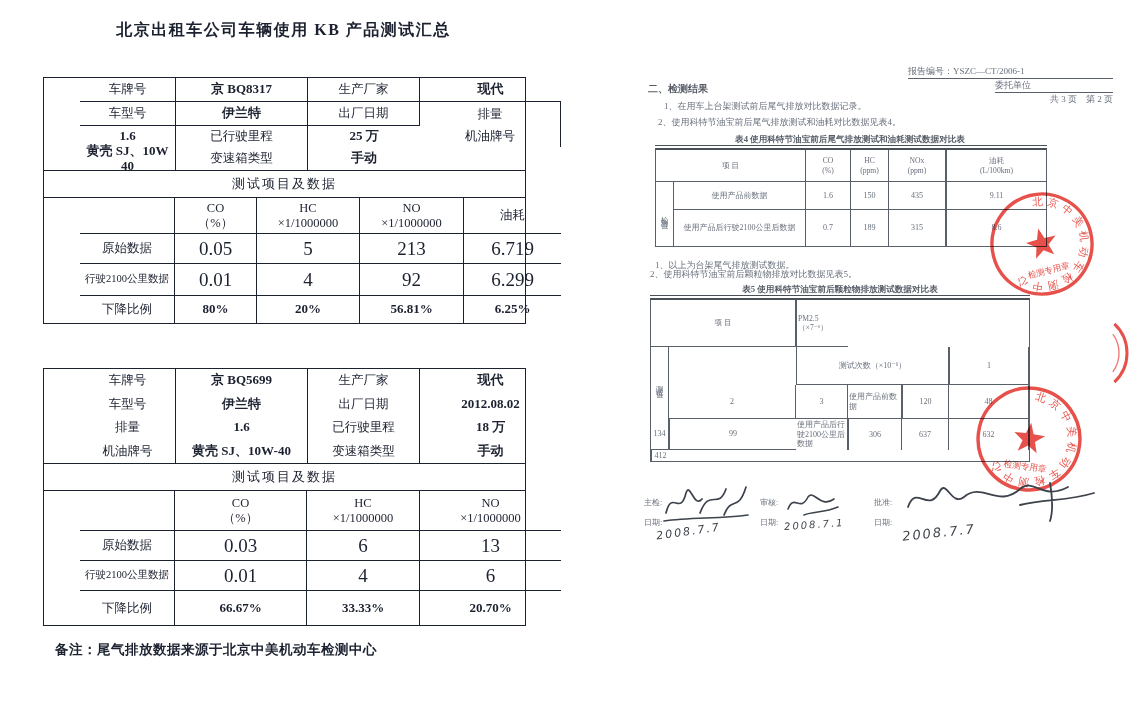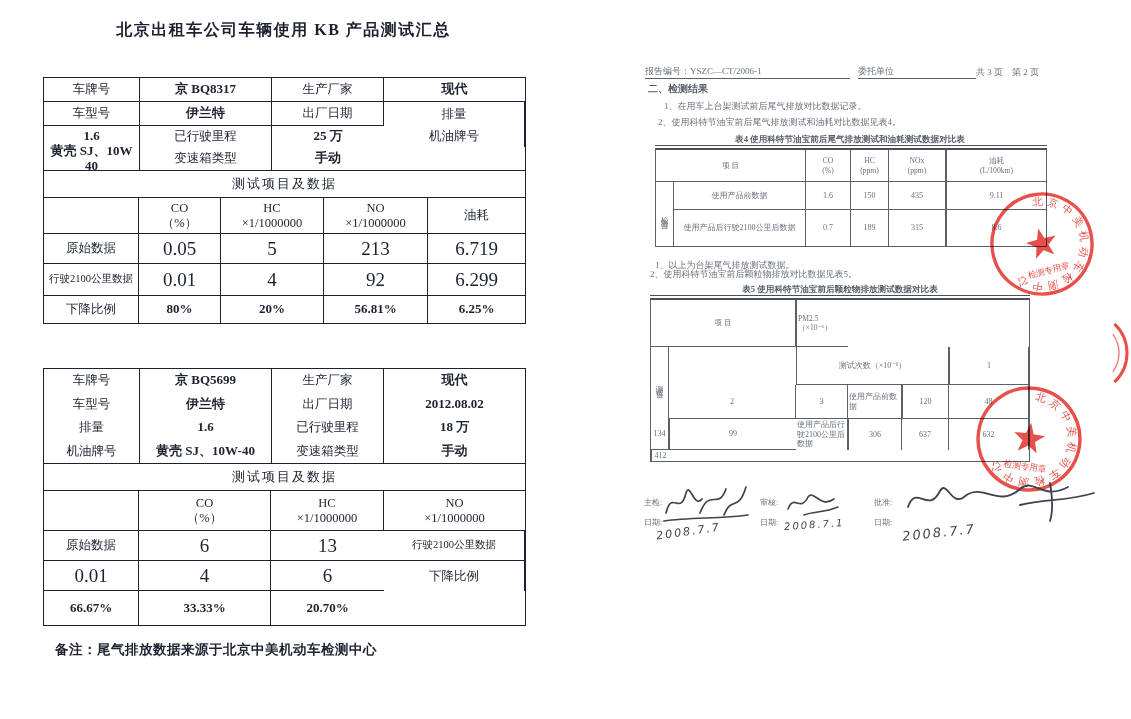--- a/index.html
+++ b/index.html
@@ -6,40 +6,40 @@
   html,body{margin:0;padding:0;}
   body{ width:1131px; height:719px; background:#fff; font-family:"Liberation Serif","DejaVu Serif",serif; }
   .stage{ position:relative; width:1131px; height:719px; overflow:hidden; background:#fff; color:var(--ink); }
 
   
   .ldoc{ position:absolute; left:0; top:0; width:565px; height:719px; filter:blur(.25px); }
   .ltitle{ position:absolute; left:43px; top:20px; width:481px; text-align:center; font-size:16px; font-weight:bold; letter-spacing:1.5px; margin:0; }
   .t-wrap{ position:absolute; border:1.6px solid var(--ink); width:481px; background:#fff; }
   .t1{ left:43px; top:77px; }
   .t2{ left:43px; top:368px; }
-  .igrid,.dgrid{ display:grid; }
+  .igrid,.dgrid{ display:grid;margin-left:36px; }
   .ig1{ grid-template-columns:96px 132px 112px 141px; grid-template-rows:24px 24px 21px 23px; }
   .ig2{ grid-template-columns:96px 132px 112px 141px; grid-template-rows:23px 24px 23px 24px; }
   .dg1{ grid-template-columns:95px 82px 103px 104px 97px; grid-template-rows:36px 30px 32px 27px; }
   .dg2{ grid-template-columns:95px 132px 113px 141px; grid-template-rows:40px 30px 30px 34px; }
   .cell{ display:flex; align-items:center; justify-content:center; border-right:1.3px solid var(--ink); font-size:12.5px; text-align:center; line-height:1.15; }
   .cell.nr{ border-right:none; }
   .cell.bb{ border-bottom:1.3px solid var(--ink); }
   .cell.v{ font-weight:bold; font-size:13px; }
   .cell.sm{ font-size:10.5px; }
   .cell.num{ font-size:19px; }
   .cell.boldnum{ font-size:13px; font-weight:bold; }
   .hcell{ flex-direction:column; font-size:12.5px; }
   .band{ height:26px; border-top:1.4px solid var(--ink); border-bottom:1.4px solid var(--ink); display:flex; align-items:center; justify-content:center; font-size:13px; letter-spacing:2px; }
   .lnote{ position:absolute; left:55px; top:641px; font-size:13.5px; font-weight:bold; letter-spacing:.5px; margin:0; }
 
   
   .rdoc{ position:absolute; left:640px; top:55px; width:491px; height:620px; color:var(--scan); font-size:9px; filter:blur(.45px); }
   .rdoc .abs{ position:absolute; margin:0; }
-  .rhdr{ top:10px; left:5px; width:468px; display:flex; align-items:flex-end; }
+  .rhdr{ top:10px; left:5px; width:468px; display:flex; align-items:flex-end;flex-direction:column; }
   .rhdr .u{ border-bottom:1px solid var(--scanline); }
   .rhdr .s1{ width:205px; }
   .rhdr .s2{ width:118px; margin-left:8px; }
   .rhdr .s3{ margin-left:0;text-align:right; }
   .rsec{ top:27px; left:8px; font-weight:bold; font-size:10px; color:#565d67; }
   .rp1{ top:45px; left:24px; } .rp2{ top:61px; left:18px; }
   .rtitle{ font-weight:bold; font-size:8.6px; text-align:center; color:#565d67; }
   .rt4title{ top:79px; left:15px; width:390px; }
   .rt5title{ top:229px; left:10px; width:380px; }
   .rtable{ position:absolute; display:grid; border:1px solid var(--scanline); border-top:2.6px solid #4a5058; background:transparent; }
@@ -158,20 +158,21 @@
         <div class="cell bb hcell">
             <span>HC</span>
             <span>×1/1000000</span>
           </div>
         <div class="cell bb hcell nr">
             <span>NO</span>
             <span>×1/1000000</span>
           </div>
 
         <div class="cell bb">原始数据</div>
+        <div class="cell bb num">0.03</div>
         <div class="cell bb num">6</div>
         <div class="cell bb num nr">13</div>
 
         <div class="cell bb sm">行驶2100公里数据</div>
         <div class="cell bb num">0.01</div>
         <div class="cell bb num">4</div>
         <div class="cell bb num nr">6</div>
 
         <div class="cell">下降比例</div>
         <div class="cell boldnum">66.67%</div>
@@ -228,21 +229,21 @@
       <div class="rc nb nr thick">8.6</div>
     </div>
 
     <p class="abs rn1">1、以上为台架尾气排放测试数据。</p>
     <p class="abs rn2">2、使用科特节油宝前后颗粒物排放对比数据见表5。</p>
 
     <p class="abs rtitle rt5title">表5 使用科特节油宝前后颗粒物排放测试数据对比表</p>
     <div class="rtable rt5">
       <div class="rc th" style="grid-column:1/3;grid-row:1/3">项 目</div>
       <div class="rc thick" style="grid-column:3/6">测试次数（×10⁻⁶）</div>
-      <div class="rc th nr thick" style="grid-row:1/3">PM2.5（×10⁻⁶）</div>
+      <div class="rc th nr thick" style="grid-row:1/3">PM2.5（×7⁻⁶）</div>
       <div class="rc thick">1</div>
       <div class="rc">2</div>
       <div class="rc">3</div>
 
       <div class="rc stub nb" style="grid-row:3/5">测试值</div>
       <div class="rc">使用产品前数据</div>
       <div class="rc thick">120</div>
       <div class="rc">48</div>
       <div class="rc">134</div>
       <div class="rc nr thick">99</div>

